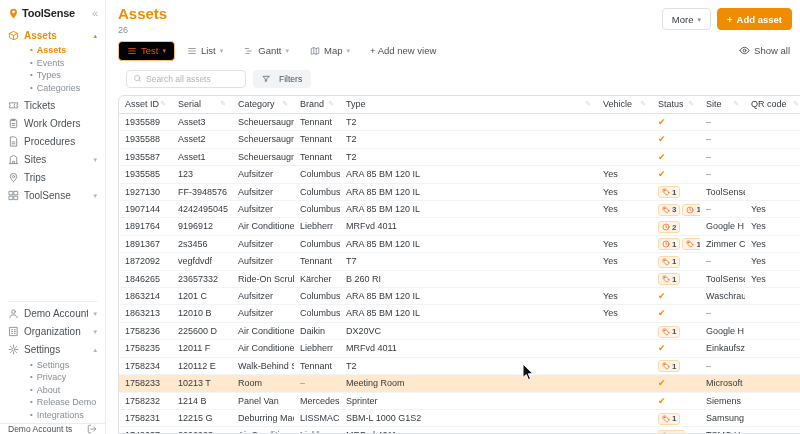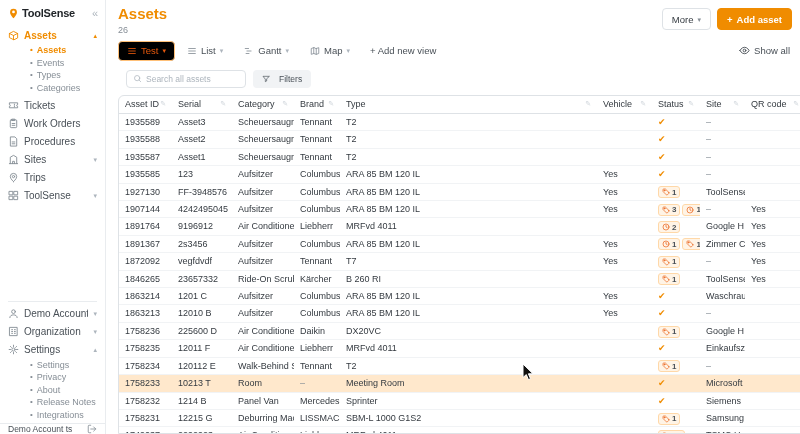--- a/index.html
+++ b/index.html
@@ -234,21 +234,21 @@
             <div class="nav-child">
               <span class="dot">•</span>
               <span>Privacy</span>
             </div>
             <div class="nav-child">
               <span class="dot">•</span>
               <span>About</span>
             </div>
             <div class="nav-child">
               <span class="dot">•</span>
-              <span>Release Notes</span>
+              <span>Release Demo</span>
             </div>
             <div class="nav-child">
               <span class="dot">•</span>
               <span>Integrations</span>
             </div>
           </div>
         </div>
       </nav>
     <div class="account-row">
       <span>Demo Account ts</span>

